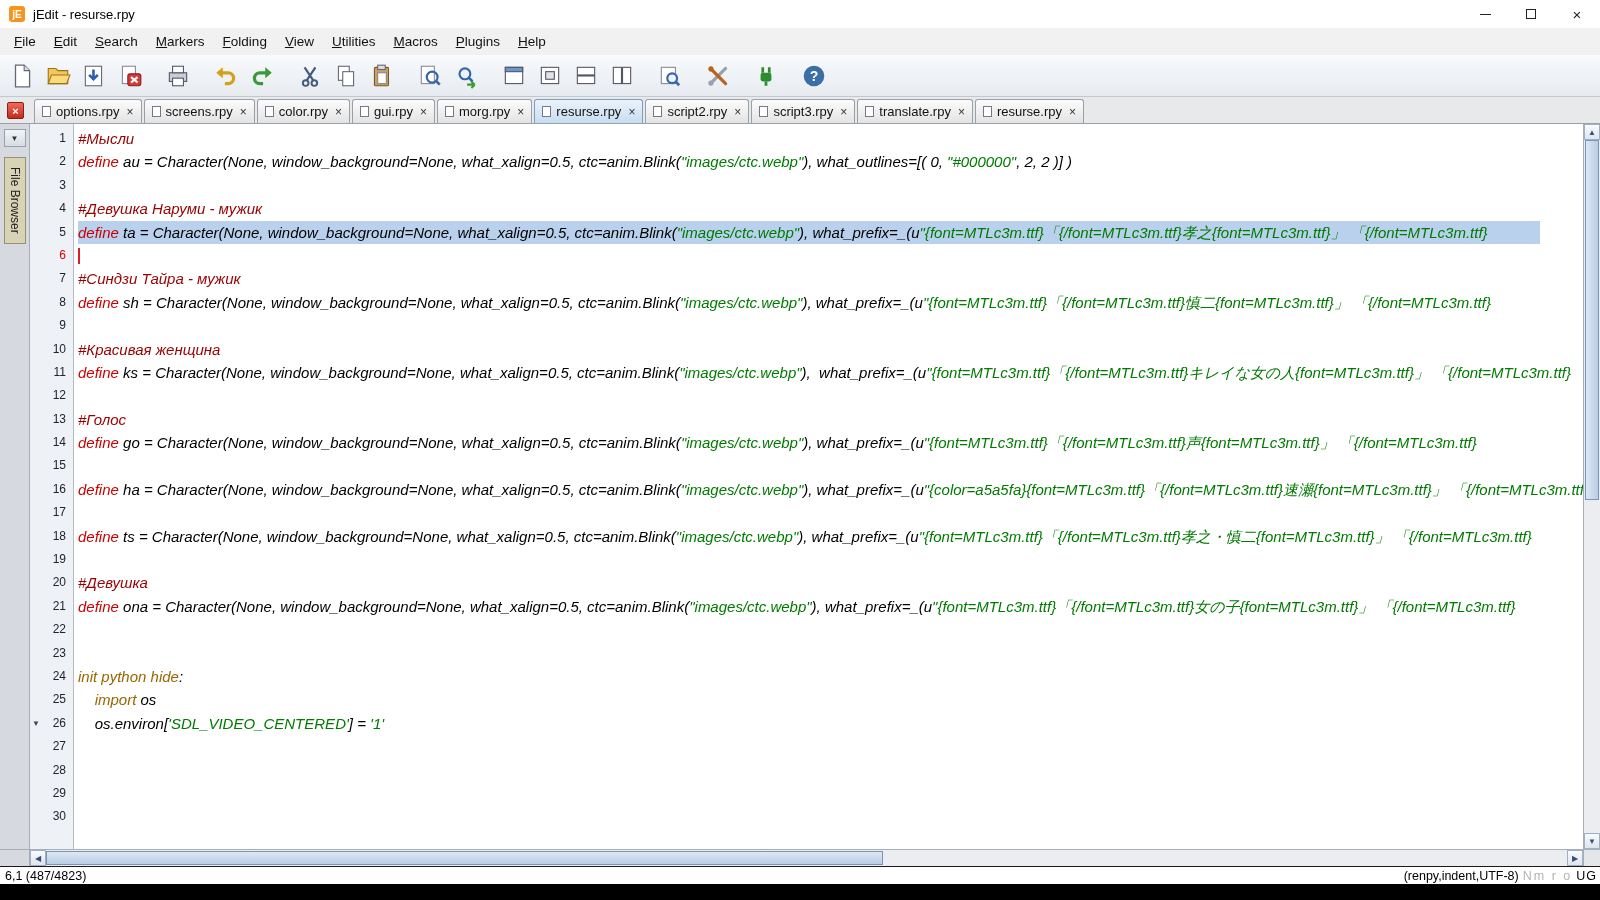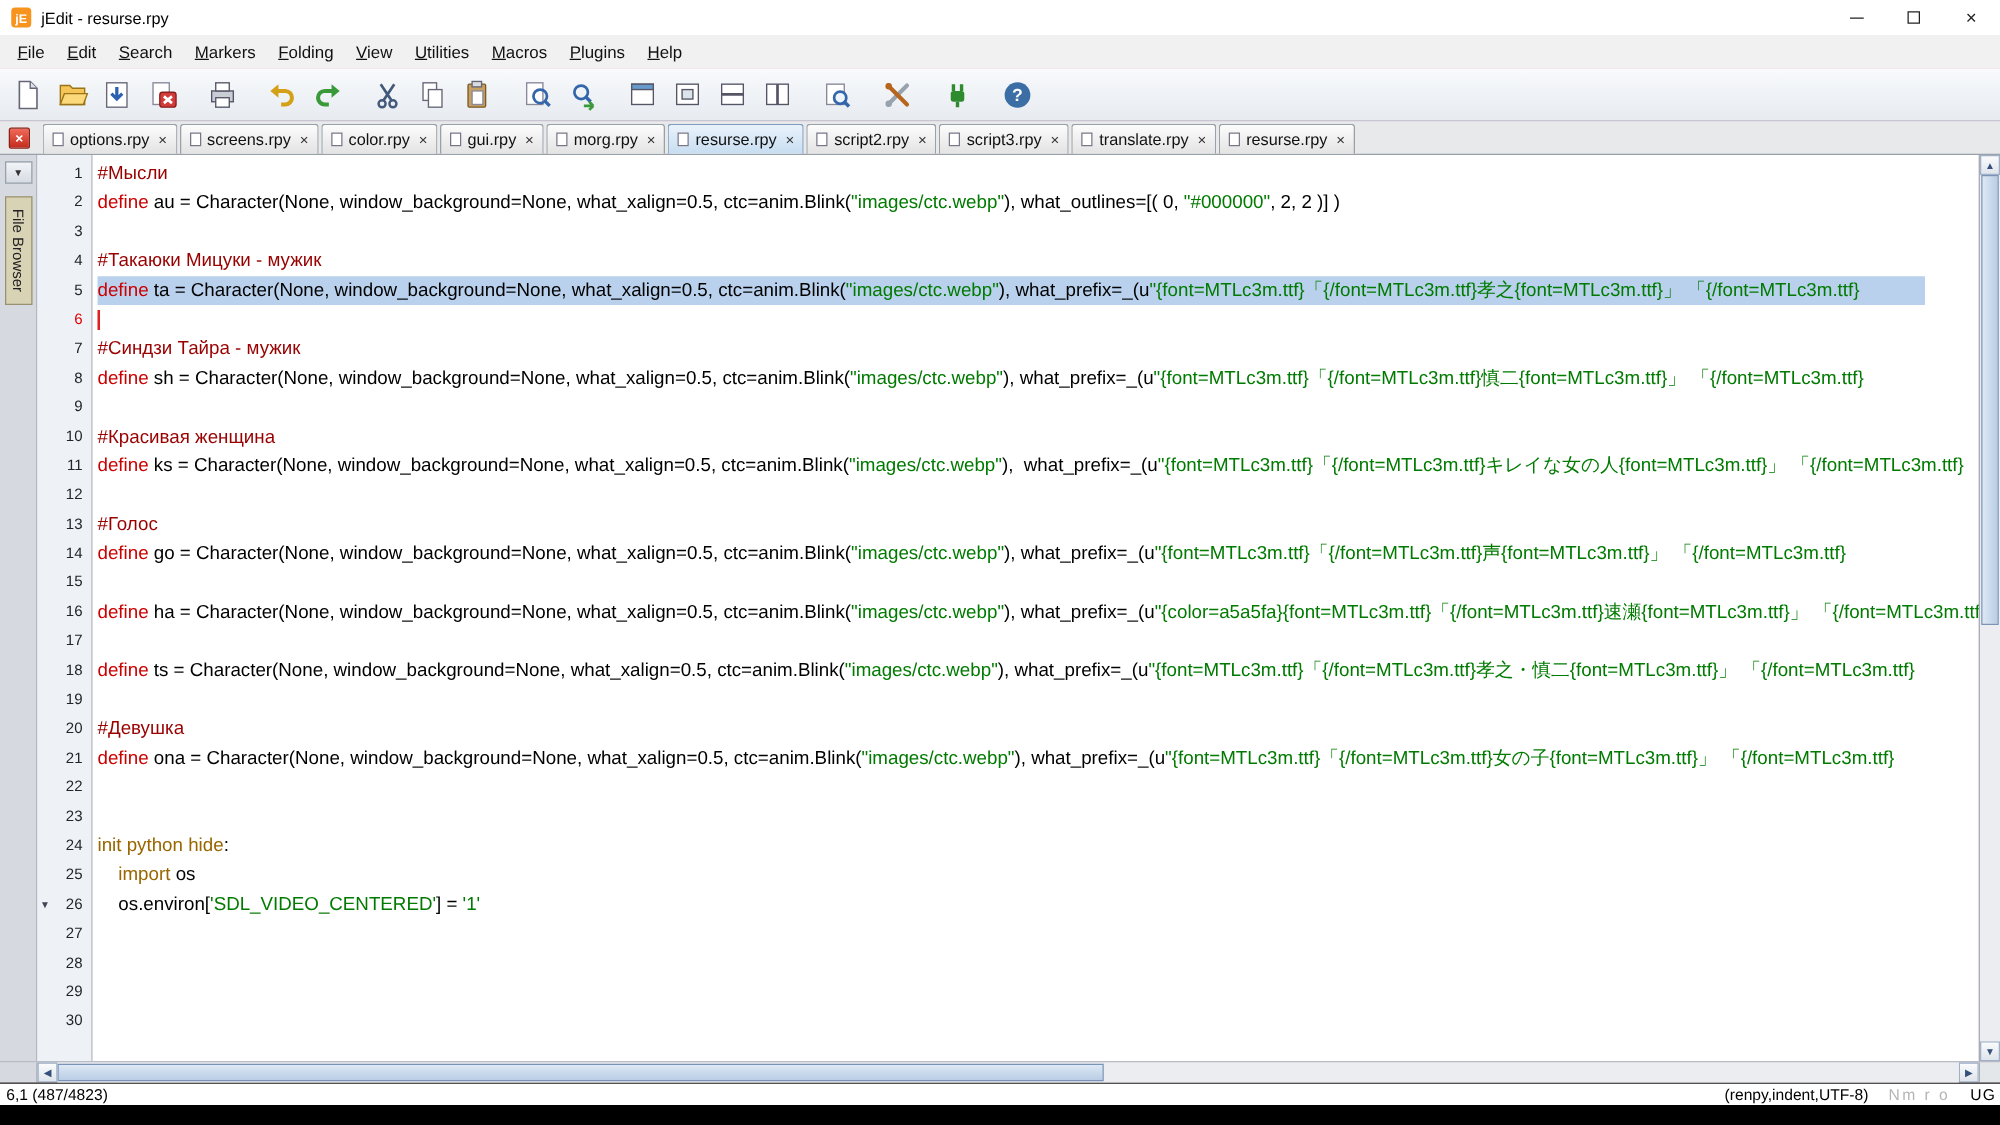--- a/index.html
+++ b/index.html
@@ -41,21 +41,21 @@
   .main { flex:1 1 auto; display:flex; min-height:0; }
   .dock { width:30px; background:#d6d9df; border-right:1px solid #a8aeb6; display:flex; flex-direction:column; align-items:center; flex:0 0 auto; }
   .dock-popup { width:22px; height:18px; margin-top:5px; background:linear-gradient(#f2f4f7,#d7dce3); border:1px solid #97a0ab; font-size:8px; color:#333; display:flex; align-items:center; justify-content:center; }
   .dock-tab { margin-top:10px; width:22px; padding:9px 3px; background:#d9d3b6; border:1px solid #97916f; font-size:12px; color:#222; writing-mode:vertical-rl; text-align:center; }
   .editor { flex:1 1 auto; display:flex; min-width:0; background:#fff; }
   .gutter { width:44px; background:#eef1f6; border-right:1px solid #b6bcc6; padding-top:3px; flex:0 0 auto; font-size:12px; color:#20252c; }
   .grow { position:relative; height:23.4px; }
   .lnum { display:block; text-align:right; padding-right:7px; line-height:23.4px; }
   .lnum.cur { color:#dd0000; }
   .fold { position:absolute; left:2px; top:0; font-size:8px; line-height:23.4px; color:#445; }
-  .code { flex:1 1 auto; overflow:hidden; padding-top:3px; font-size:15px; line-height:23.4px; position:relative; }
+  .code { flex:1 1 auto; overflow:hidden; padding-top:3px; font-size:15px; line-height:23.4px; position:relative;font-style:italic; }
   .cl { height:23.4px; white-space:pre; padding-left:4px; }
   .segs { display:inline-block; height:23.4px; }
   .cl.selected .segs { background:#b9d1ec; min-width:1462px; }
   .pl  { color:#000000; }
   .cmt { color:#990000; }
   .kw  { color:#cc0000; }
   .kw2 { color:#996600; }
   .str { color:#007a00; }
   .caret { display:inline-block; width:2px; height:16px; background:#e02020; vertical-align:text-bottom; margin-right:-2px; }
 
@@ -67,21 +67,21 @@
   .hscroll-row { height:17px; display:flex; background:#eef0f3; border-top:1px solid #a8aeb6; flex:0 0 auto; }
   .h-corner-left { width:30px; background:#d6d9df; border-right:1px solid #a8aeb6; flex:0 0 auto; }
   .h-btn { width:16px; height:100%; background:linear-gradient(#fafbfc,#dfe5ec); border:1px solid #9fb0c8; font-size:8px; color:#35507a; display:flex; align-items:center; justify-content:center; flex:0 0 auto; }
   .h-track { flex:1 1 auto; position:relative; background:#ecedf0; }
   .h-thumb { position:absolute; left:0; top:1px; bottom:1px; width:55%; background:linear-gradient(#dde8f4,#b9cde5); border:1px solid #7a94b8; }
   .h-corner-right { width:17px; background:#e4e7ea; border-left:1px solid #a8aeb6; flex:0 0 auto; }
 
   
   .statusbar { height:18px; background:#ffffff; border-top:1px solid #1a1a1a; display:flex; align-items:center; font-size:12.5px; color:#000; flex:0 0 auto; padding:4px 3px; }
   .status-caret { margin-left:2px; }
-  .status-right { margin-left:auto; display:flex; align-items:center; gap:16px; }
+  .status-right { margin-left:auto; display:flex; align-items:center; gap:4px; }
   .flags-dim { color:#b4b4b4; letter-spacing:2px; }
   .flags-strong { color:#000; letter-spacing:1px; }
   .bottomstrip { height:16px; background:#000; flex:0 0 auto; }
 </style>
 </head>
 <body>
 
 <div class="window">
 
   <div class="titlebar">
@@ -423,21 +423,21 @@
             <span class="lnum">29</span>
           </div>
           <div class="grow">
             <span class="lnum">30</span>
           </div>
         </div>
       <div class="code">
           <div class="cl"><span class="segs"><span class="cmt">#Мысли</span></span></div>
           <div class="cl"><span class="segs"><span class="kw">define</span><span class="pl"> au = Character(None, window_background=None, what_xalign=0.5, ctc=anim.Blink(</span><span class="str">"images/ctc.webp"</span><span class="pl">), what_outlines=[( 0, </span><span class="str">"#000000"</span><span class="pl">, 2, 2 )] )</span></span></div>
           <div class="cl"><span class="segs"></span></div>
-          <div class="cl"><span class="segs"><span class="cmt">#Такаюки Мицуки - мужик</span></span></div>
+          <div class="cl"><span class="segs"><span class="cmt">#Девушка Наруми - мужик</span></span></div>
           <div class="cl selected"><span class="segs"><span class="kw">define</span><span class="pl"> ta = Character(None, window_background=None, what_xalign=0.5, ctc=anim.Blink(</span><span class="str">"images/ctc.webp"</span><span class="pl">), what_prefix=_(u</span><span class="str">"{font=MTLc3m.ttf}「{/font=MTLc3m.ttf}孝之{font=MTLc3m.ttf}」 「{/font=MTLc3m.ttf}</span></span></div>
           <div class="cl"><span class="segs"><span class="caret"></span></span></div>
           <div class="cl"><span class="segs"><span class="cmt">#Синдзи Тайра - мужик</span></span></div>
           <div class="cl"><span class="segs"><span class="kw">define</span><span class="pl"> sh = Character(None, window_background=None, what_xalign=0.5, ctc=anim.Blink(</span><span class="str">"images/ctc.webp"</span><span class="pl">), what_prefix=_(u</span><span class="str">"{font=MTLc3m.ttf}「{/font=MTLc3m.ttf}慎二{font=MTLc3m.ttf}」 「{/font=MTLc3m.ttf}</span></span></div>
           <div class="cl"><span class="segs"></span></div>
           <div class="cl"><span class="segs"><span class="cmt">#Красивая женщина</span></span></div>
           <div class="cl"><span class="segs"><span class="kw">define</span><span class="pl"> ks = Character(None, window_background=None, what_xalign=0.5, ctc=anim.Blink(</span><span class="str">"images/ctc.webp"</span><span class="pl">),  what_prefix=_(u</span><span class="str">"{font=MTLc3m.ttf}「{/font=MTLc3m.ttf}キレイな女の人{font=MTLc3m.ttf}」 「{/font=MTLc3m.ttf}</span></span></div>
           <div class="cl"><span class="segs"></span></div>
           <div class="cl"><span class="segs"><span class="cmt">#Голос</span></span></div>
           <div class="cl"><span class="segs"><span class="kw">define</span><span class="pl"> go = Character(None, window_background=None, what_xalign=0.5, ctc=anim.Blink(</span><span class="str">"images/ctc.webp"</span><span class="pl">), what_prefix=_(u</span><span class="str">"{font=MTLc3m.ttf}「{/font=MTLc3m.ttf}声{font=MTLc3m.ttf}」 「{/font=MTLc3m.ttf}</span></span></div>

